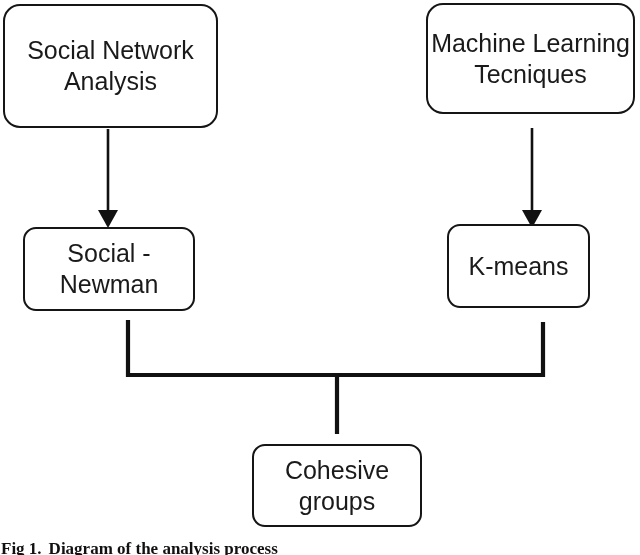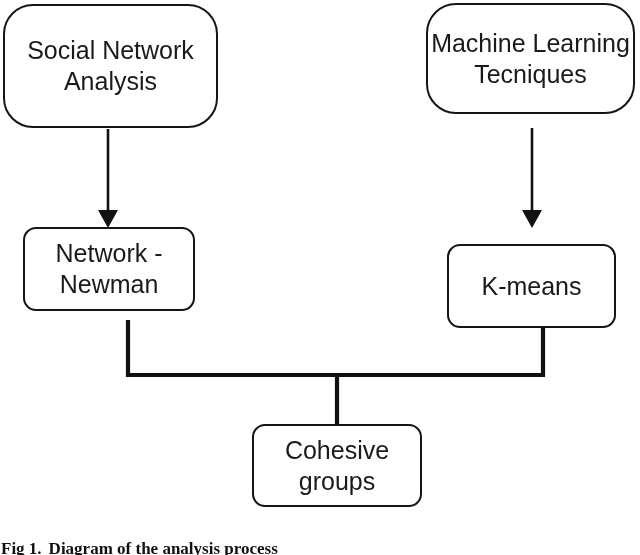--- a/index.html
+++ b/index.html
@@ -36,28 +36,28 @@
     background: #ffffff;
     display: flex;
     align-items: center;
     justify-content: center;
     text-align: center;
     white-space: pre-line;
     font-size: 25px;
     line-height: 31px;
     color: #1a1a1a;
   }
-  .node-large { border-radius: 30px; }
+  .node-large { border-radius: 17px; }
   .node-small { border-radius: 13px; }
 
   #node-sna { left: 3px;   top: 4px;   width: 215px; height: 124px; }
   #node-mlt { left: 426px; top: 3px;   width: 209px; height: 111px; }
   #node-gn  { left: 23px;  top: 227px; width: 172px; height: 84px; }
-  #node-km  { left: 447px; top: 244px; width: 169px; height: 84px; }
-  #node-cg  { left: 252px; top: 424px; width: 170px; height: 83px; }
+  #node-km  { left: 447px; top: 224px; width: 143px; height: 84px; }
+  #node-cg  { left: 252px; top: 444px; width: 170px; height: 83px; }
 
   .caption {
     position: absolute;
     left: 1px;
     top: 539px;
     font-family: "Liberation Serif", serif;
     font-weight: bold;
     font-size: 17px;
     line-height: 20px;
     color: #111111;
@@ -89,21 +89,21 @@
     <span>Social Network
 Analysis</span>
   </div>
 
   <div class="node node-large" id="node-mlt">
     <span>Machine Learning
 Tecniques</span>
   </div>
 
   <div class="node node-small" id="node-gn">
-    <span>Network -
+    <span>Social -
 Newman</span>
   </div>
 
   <div class="node node-small" id="node-km">
     <span>K-means</span>
   </div>
 
   <div class="node node-small" id="node-cg">
     <span>Cohesive
 groups</span>

